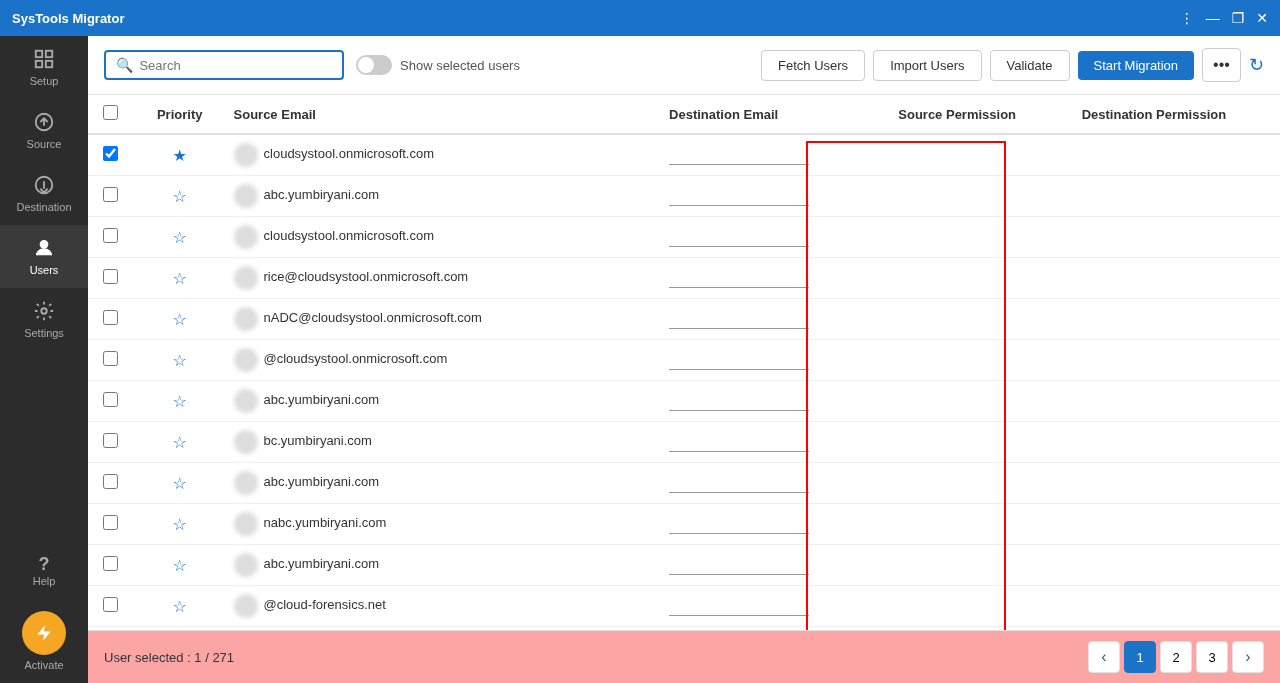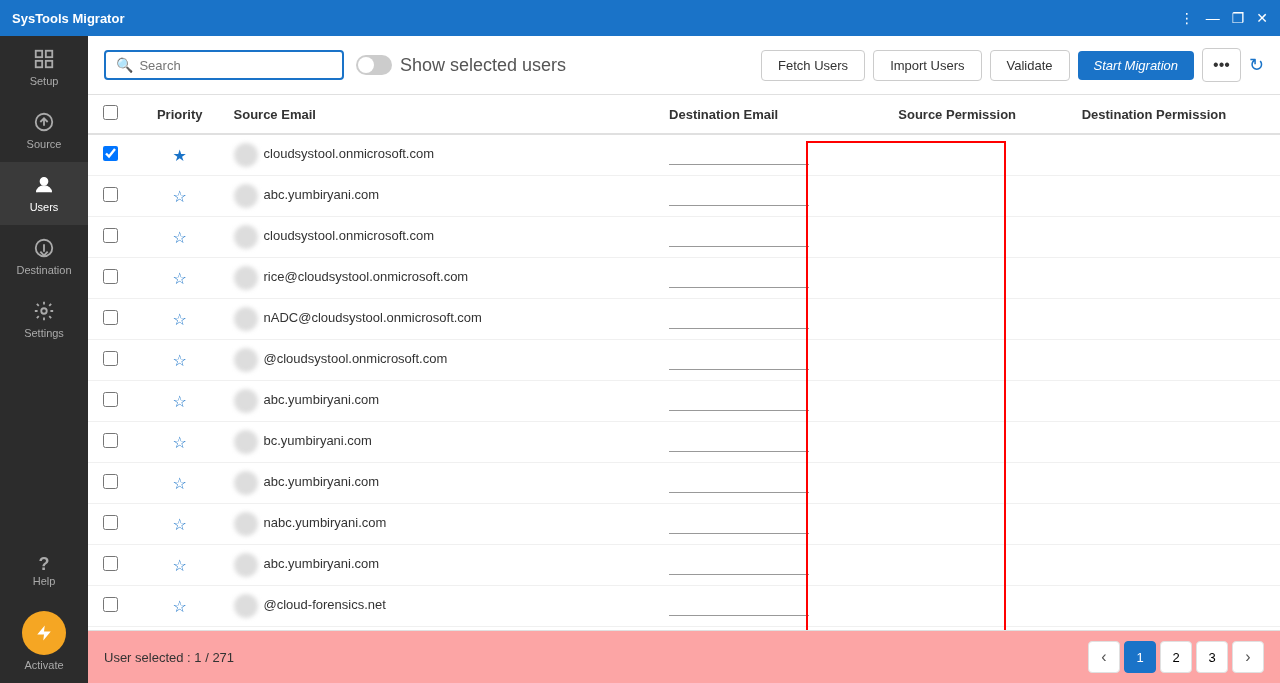--- a/index.html
+++ b/index.html
@@ -72,21 +72,21 @@
     }
     .search-box input {
       border: none;
       outline: none;
       font-size: 13px;
       width: 100%;
       color: #333;
     }
     .search-icon { color: #888; font-size: 14px; }
 
-    .toggle-area { display: flex; align-items: center; gap: 8px; color: #555; font-size: 18px; }
+    .toggle-area { display: flex; align-items: center; gap: 8px; color: #555; font-size: 13px; }
     .toggle-switch {
       width: 36px;
       height: 20px;
       background: #ccc;
       border-radius: 10px;
       position: relative;
       cursor: pointer;
     }
     .toggle-switch::after {
       content: '';
@@ -108,21 +108,20 @@
       font-size: 13px;
       cursor: pointer;
       border: 1px solid #ccc;
       background: #fff;
       color: #333;
     }
     .btn-primary {
       background: #1a73c8;
       color: white;
       border: none;
-      font-style: italic;
     }
     .btn-more { padding: 7px 10px; font-size: 16px; }
     .btn-refresh { font-size: 18px; cursor: pointer; color: #1a73c8; background: none; border: none; }
 
     
     .table-wrapper { flex: 1; overflow-y: auto; overflow-x: hidden; position: relative; }
     table { width: 100%; border-collapse: collapse; }
     thead tr { background: #fff; border-bottom: 2px solid #e0e0e0; }
     thead th {
       padding: 10px 8px;
@@ -241,37 +240,37 @@
     </div>
     <div class="sidebar-item">
       <span class="icon">
         <svg width="22" height="22" viewBox="0 0 24 24" fill="none" stroke="#aaa" stroke-width="2">
             <circle cx="12" cy="12" r="9"></circle>
             <path d="M12 8v8M8 12l4-4 4 4"></path>
           </svg>
       </span>
       <span>Source</span>
     </div>
+    <div class="sidebar-item">
+      <span class="icon">
+        <svg width="22" height="22" viewBox="0 0 24 24" fill="none" stroke="#aaa" stroke-width="2">
+            <circle cx="12" cy="12" r="9"></circle>
+            <path d="M12 8v8M8 16l4 4 4-4"></path>
+          </svg>
+      </span>
+      <span>Destination</span>
+    </div>
     <div class="sidebar-item active">
       <span class="icon">
         <svg width="22" height="22" viewBox="0 0 24 24" fill="white" stroke="white" stroke-width="1.5">
             <circle cx="12" cy="8" r="4"></circle>
             <path d="M4 20c0-4 3.6-7 8-7s8 3 8 7"></path>
           </svg>
       </span>
       <span style="color:white">Users</span>
-    </div>
-    <div class="sidebar-item">
-      <span class="icon">
-        <svg width="22" height="22" viewBox="0 0 24 24" fill="none" stroke="#aaa" stroke-width="2">
-            <circle cx="12" cy="12" r="9"></circle>
-            <path d="M12 8v8M8 16l4 4 4-4"></path>
-          </svg>
-      </span>
-      <span>Destination</span>
     </div>
     <div class="sidebar-item">
       <span class="icon">
         <svg width="22" height="22" viewBox="0 0 24 24" fill="none" stroke="#aaa" stroke-width="2">
             <circle cx="12" cy="12" r="3"></circle>
             <path d="M12 2v3M12 19v3M4.2 4.2l2.1 2.1M17.7 17.7l2.1 2.1M2 12h3M19 12h3M4.2 19.8l2.1-2.1M17.7 6.3l2.1-2.1"></path>
           </svg>
       </span>
       <span>Settings</span>
     </div>

